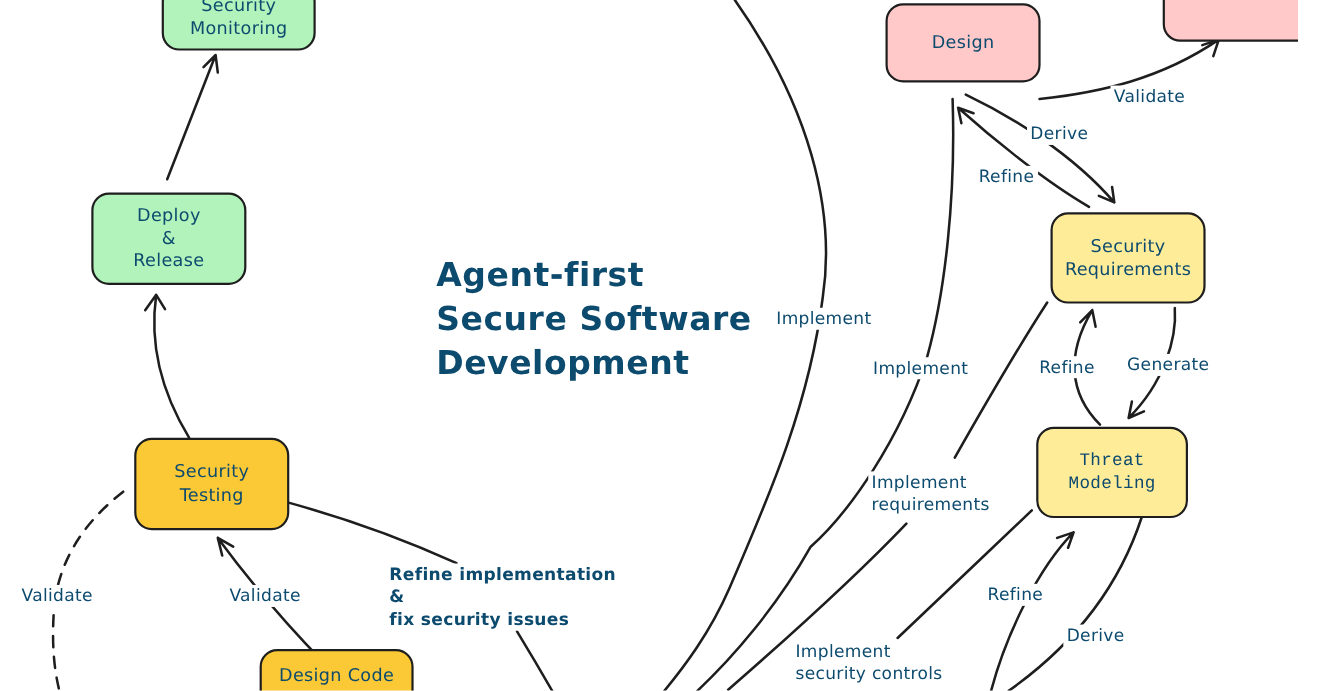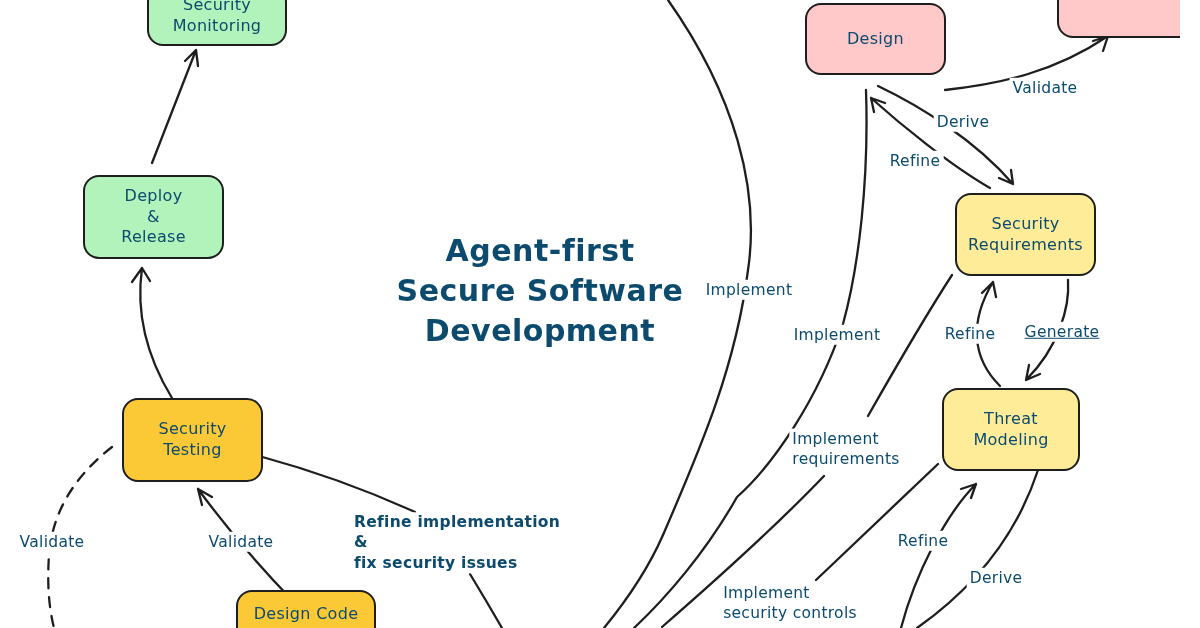--- a/index.html
+++ b/index.html
@@ -23,21 +23,21 @@
   }
   .edge-label{
     position:absolute;z-index:3;transform:translate(-50%,-50%);
     background:#ffffff;padding:0 3px;
     font-size:15.5px;line-height:1.32;letter-spacing:.3px;
     text-align:left;white-space:pre-line;font-weight:500;
   }
   .diagram-title{
     position:absolute;z-index:3;transform:translate(-50%,-50%);
     font-size:30px;line-height:1.34;font-weight:700;letter-spacing:.5px;
-    text-align:center;white-space:pre-line;
+    white-space:pre-line;
   }
 </style>
 </head>
 <body>
 
 <div id="canvas">
 
   <svg id="wires" width="1200" height="628" viewBox="0 0 1200 628">
     <g fill="none" stroke="#1e1e1e" stroke-width="2.3" stroke-linecap="round" stroke-linejoin="round">
       <path d="M152 163 L196 50 M196 50 L185 61 M196 50 L198 66"></path>
@@ -85,36 +85,36 @@
 
   <div class="node" style="left: 1057px; top: -32px; width: 152px; height: 66px; background: rgb(255, 201, 201);">
     <span class="node-label"></span>
   </div>
 
   <div class="node" style="left: 955px; top: 193px; width: 137px; height: 79px; background: rgb(255, 236, 153);">
     <span class="node-label">Security
 Requirements</span>
   </div>
 
-  <div class="node" style="left: 942px; top: 388px; width: 134px; height: 79px; background: rgb(255, 236, 153);">
+  <div class="node" style="left: 942px; top: 388px; width: 134px; height: 79px; background: rgb(255, 236, 153); font-family: Liberation Mono, monospace;">
     <span class="node-label">Threat
 Modeling</span>
   </div>
 
   <div class="diagram-title" style="left:540px;top:291px;">Agent-first
 Secure Software
 Development</div>
 
   <span class="edge-label" style="left:1045px;top:88px;">Validate</span>
   <span class="edge-label" style="left:963px;top:122px;">Derive</span>
   <span class="edge-label" style="left:915px;top:161px;">Refine</span>
   <span class="edge-label" style="left:749px;top:290px;">Implement</span>
   <span class="edge-label" style="left:837px;top:335px;">Implement</span>
   <span class="edge-label" style="left:970px;top:334px;">Refine</span>
-  <span class="edge-label" style="left:1062px;top:332px;text-decoration:underline;">Generate</span>
+  <span class="edge-label" style="left:1062px;top:332px;">Generate</span>
   <span class="edge-label" style="left:846px;top:449px;">Implement
 requirements</span>
   <span class="edge-label" style="left:923px;top:541px;">Refine</span>
   <span class="edge-label" style="left:996px;top:578px;">Derive</span>
   <span class="edge-label" style="left:790px;top:603px;">Implement
 security controls</span>
   <span class="edge-label" style="left:52px;top:542px;">Validate</span>
   <span class="edge-label" style="left:241px;top:542px;">Validate</span>
   <span class="edge-label" style="left:457px;top:543px;font-weight:bold;">Refine implementation
 &amp;

